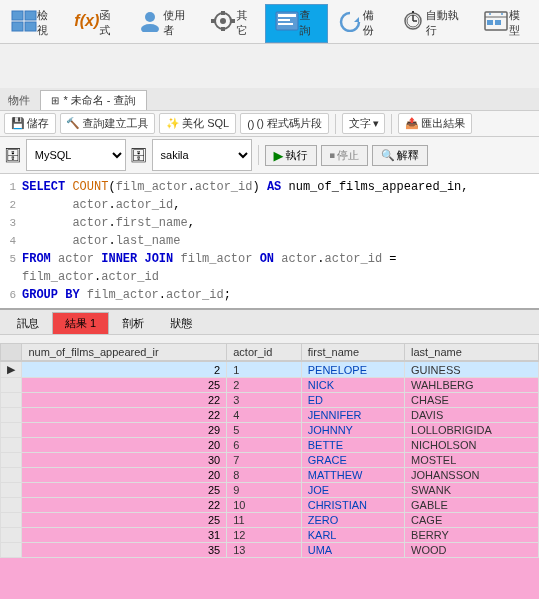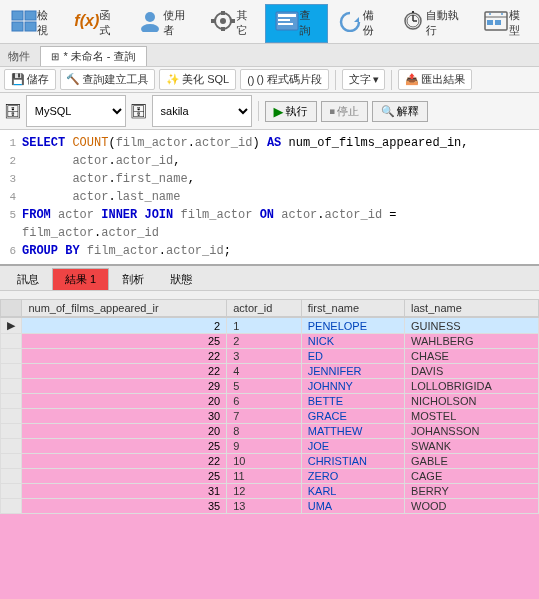--- a/index.html
+++ b/index.html
@@ -6,21 +6,21 @@
     body { font-family: 'Microsoft YaHei', Arial, sans-serif; font-size: 12px; background: #f0f0f0; width: 539px; height: 599px; overflow: hidden; }
 
     
     .toolbar { display: flex; background: #f5f5f5; border-bottom: 1px solid #ccc; padding: 4px 2px 0 2px; }
     .toolbar-item { display: flex; padding: 2px 8px 4px 8px; cursor: pointer; min-width: 48px; border: 1px solid transparent; }
     .toolbar-item.active { background: #0ea5e9; border-color: #5599cc; }
     .toolbar-icon { width: 28px; height: 28px; display: flex; align-items: center; justify-content: center; }
     .toolbar-label { font-size: 11px; color: #333; margin-top: 1px; }
 
     
-    .tabbar { display: flex; background: #e8e8e8; border-bottom: 1px solid #ccc; padding: 2px 4px 0 4px; align-items: center; }
+    .tabbar { display: flex; background: #e8e8e8; border-bottom: 1px solid #ccc; padding: 2px 4px 0 4px; align-items: center; margin-top: 44px; }
     .tabbar-label { font-size: 11px; color: #555; margin-right: 6px; padding: 2px 4px; }
     .tab { background: #fff; border: 1px solid #bbb; border-bottom: none; padding: 2px 10px; font-size: 11px; color: #333; cursor: pointer; display: flex; align-items: center; gap: 4px; }
 
     
     .toolbar2 { display: flex; background: #f5f5f5; border-bottom: 1px solid #ccc; padding: 2px 4px; align-items: center; gap: 4px; flex-wrap: wrap; }
     .btn2 { display: flex; align-items: center; gap: 2px; padding: 2px 6px; border: 1px solid #ccc; background: #fff; border-radius: 2px; cursor: pointer; font-size: 11px; color: #333; }
     .sep { width: 1px; height: 20px; background: #ccc; margin: 0 2px; }
 
     
     .dbrow { display: flex; background: #f5f5f5; border-bottom: 1px solid #ccc; padding: 2px 4px; align-items: center; gap: 4px; }

